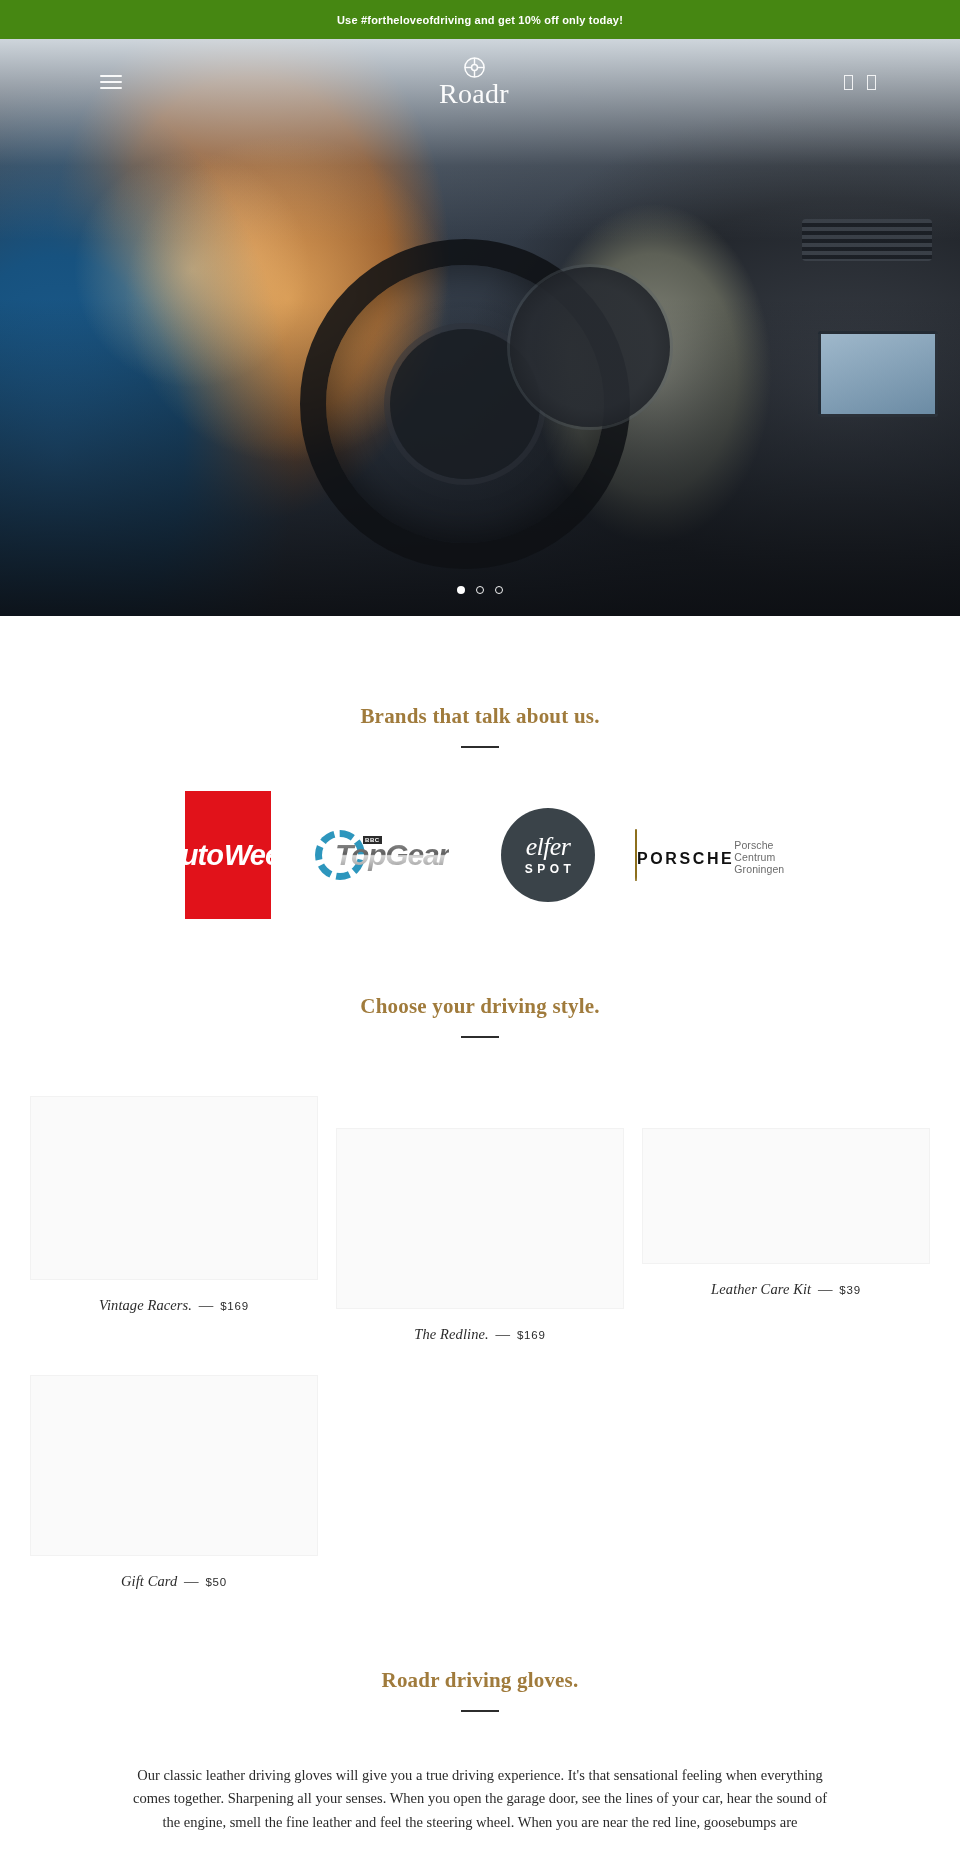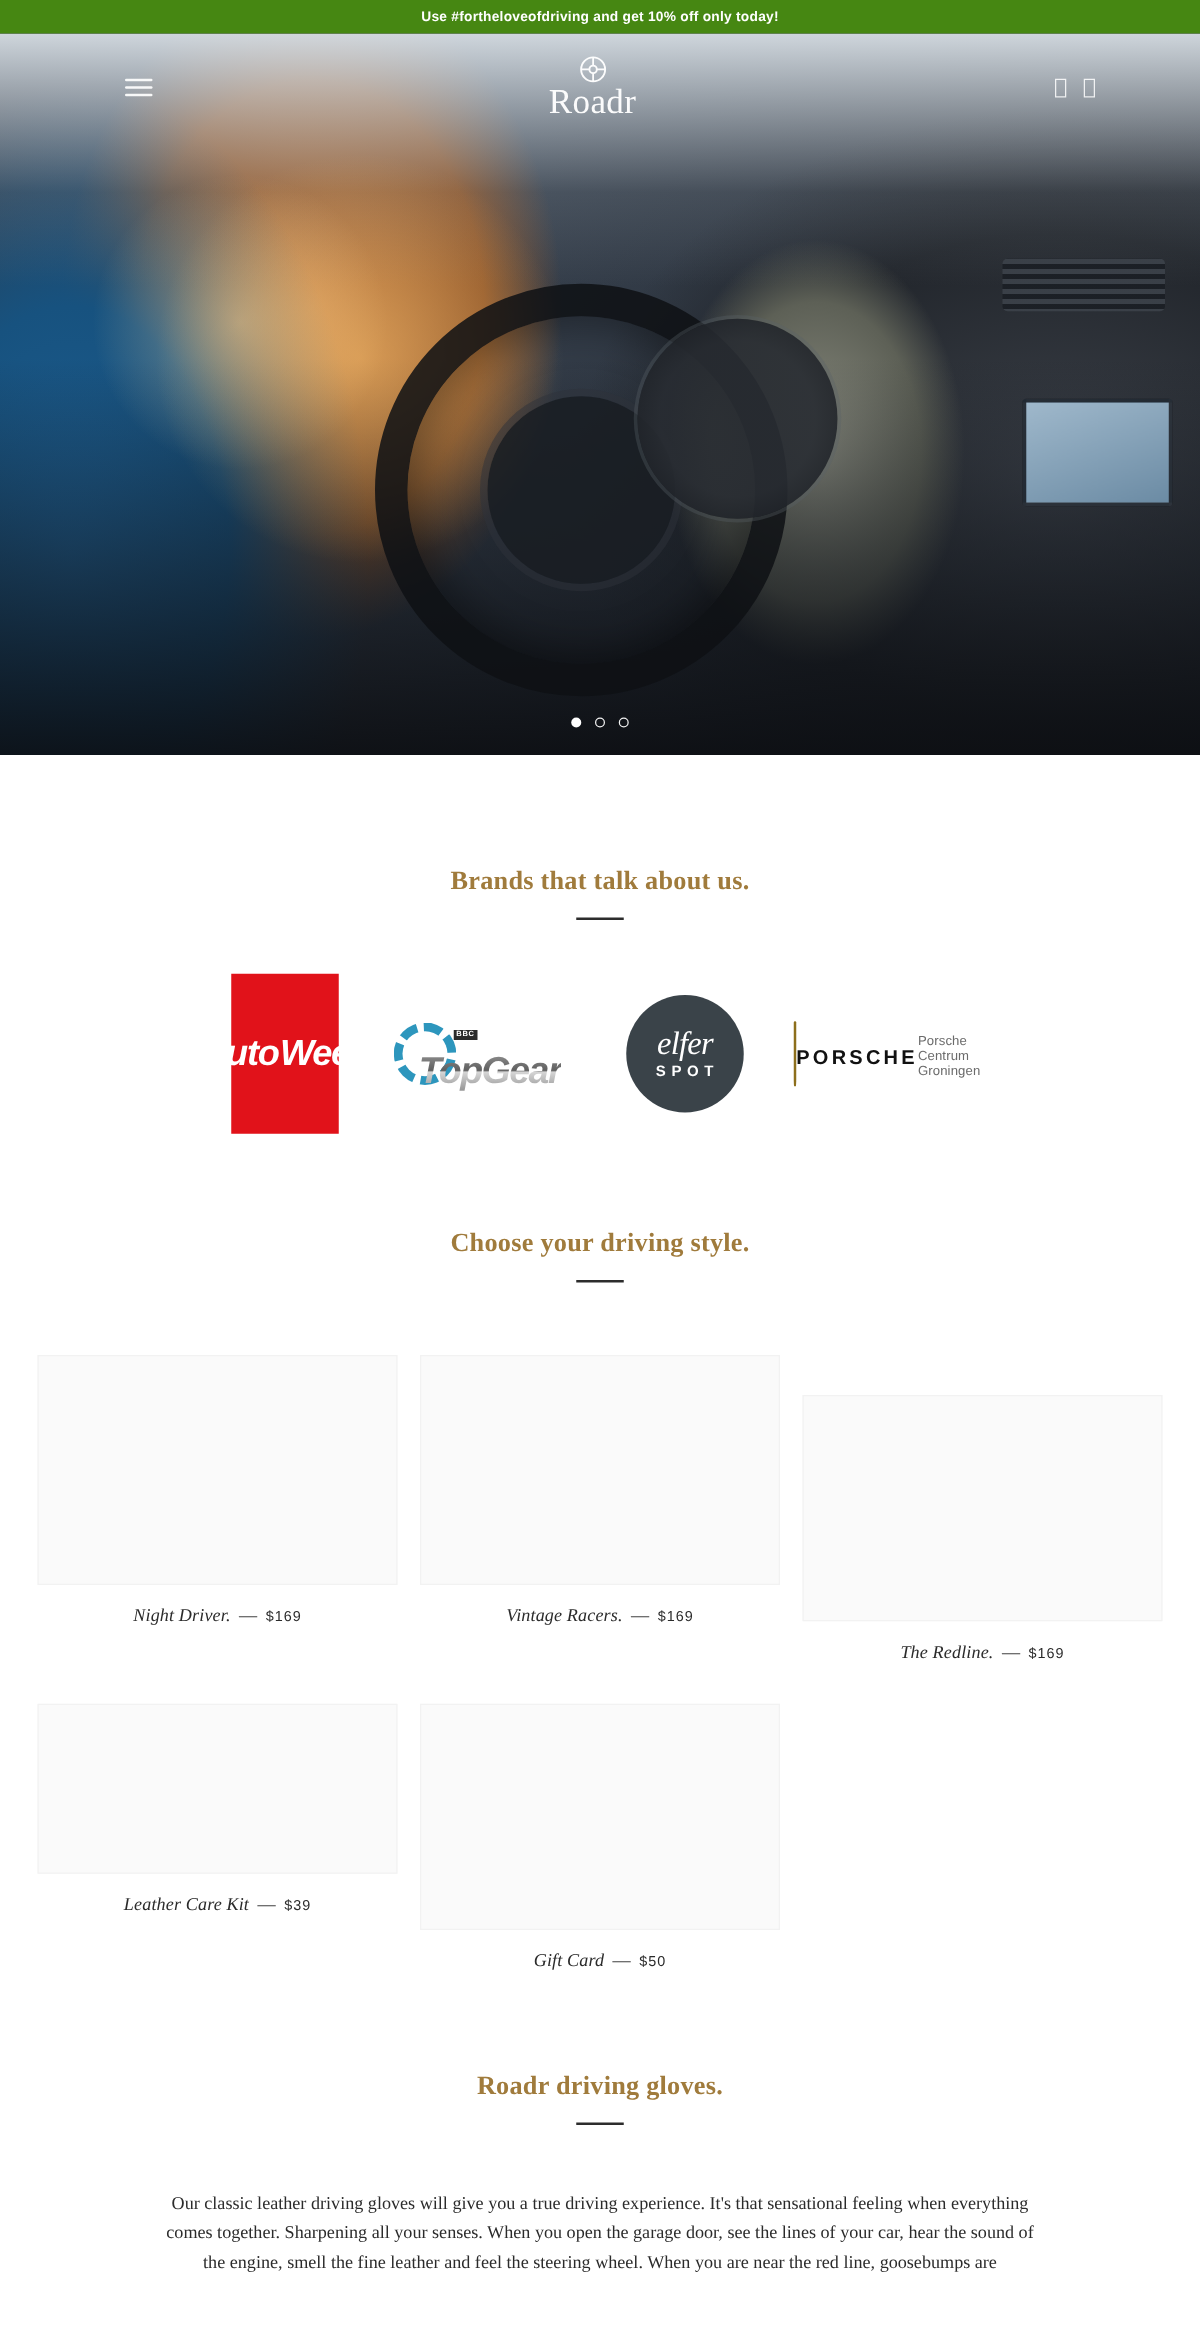--- a/index.html
+++ b/index.html
@@ -8,21 +8,21 @@
     width: 960px;
     background: #ffffff;
     font-family: "Liberation Serif", serif;
     -webkit-font-smoothing: antialiased;
   }
 
   .page { width: 960px; position: relative; overflow: hidden; }
 
   
   .announcement {
-    height: 27px;
+    height: 39px;
     background: #468712;
     color: #ffffff;
     display: flex;
     align-items: center;
     justify-content: center;
     font-family: "Liberation Sans", sans-serif;
     font-size: 11px;
     font-weight: 700;
     letter-spacing: .2px;
   }
@@ -253,21 +253,21 @@
     font-style: italic;
     font-size: 29px;
     line-height: .92;
     letter-spacing: -1px;
   }
   
   .logo-topgear {
     position: relative;
     width: 150px; height: 62px;
     display: flex;
-    align-items: flex-end;
+    align-items: center;
   }
   .tg-cog {
     position: absolute;
     left: 4px; top: 6px;
     width: 50px; height: 50px;
     border-radius: 50%;
     border: 7px dashed #2d96bd;
     background: #ffffff;
   }
   .tg-word {
@@ -495,28 +495,20 @@
 
   <div class="section styles-section">
     <h2 class="section-title">Choose your driving style.</h2>
     <div class="rule"></div>
 
     <div class="grid">
 
       <div class="cell">
         <div class="thumb h1"></div>
         <div class="caption">
-          <span>Night Driver.</span>
-          <span class="dash">—</span>
-          <span class="price">$169</span>
-        </div>
-      </div>
-      <div class="cell">
-        <div class="thumb h1"></div>
-        <div class="caption">
           <span>Vintage Racers.</span>
           <span class="dash">—</span>
           <span class="price">$169</span>
         </div>
       </div>
 
       <div class="cell">
         <div class="cell-spacer"></div>
         <div class="thumb h2"></div>
         <div class="caption">

